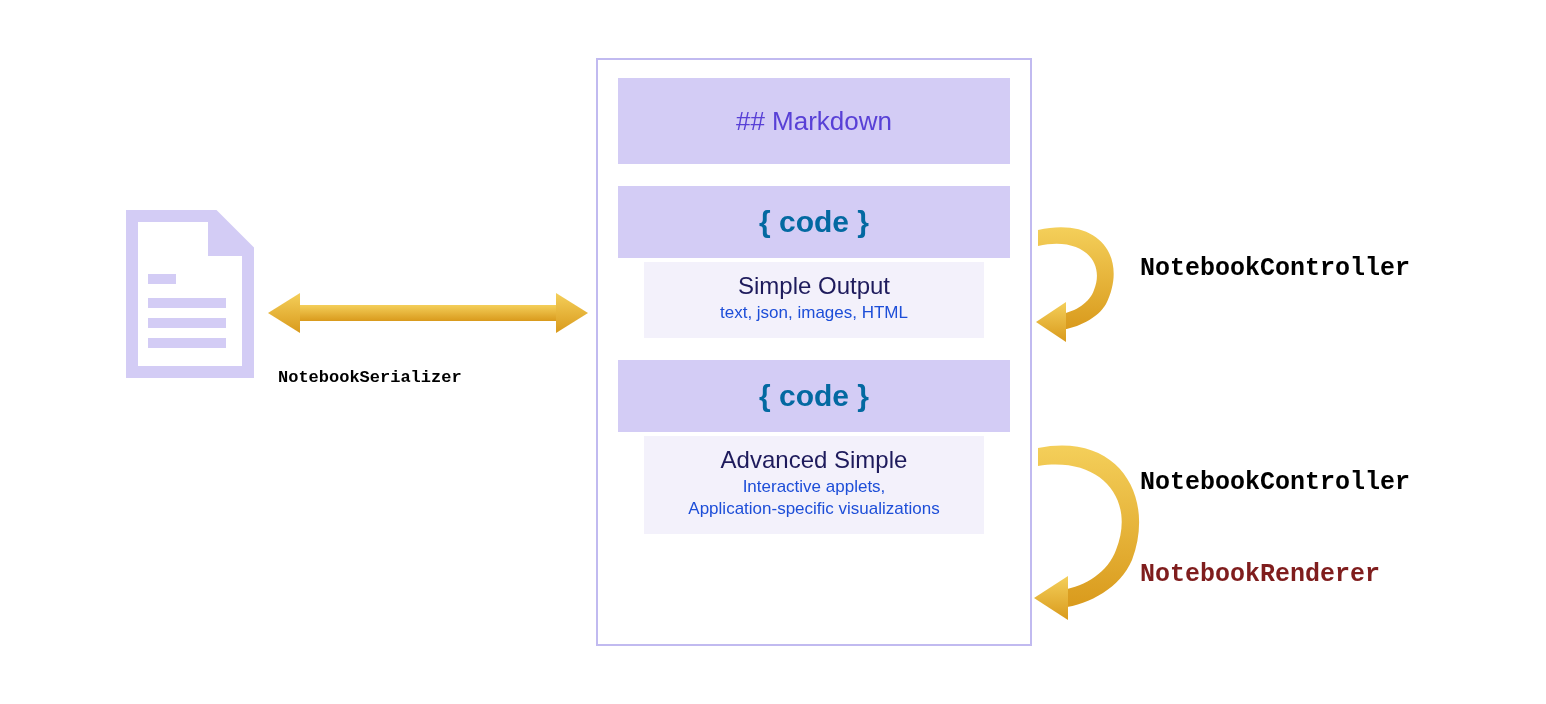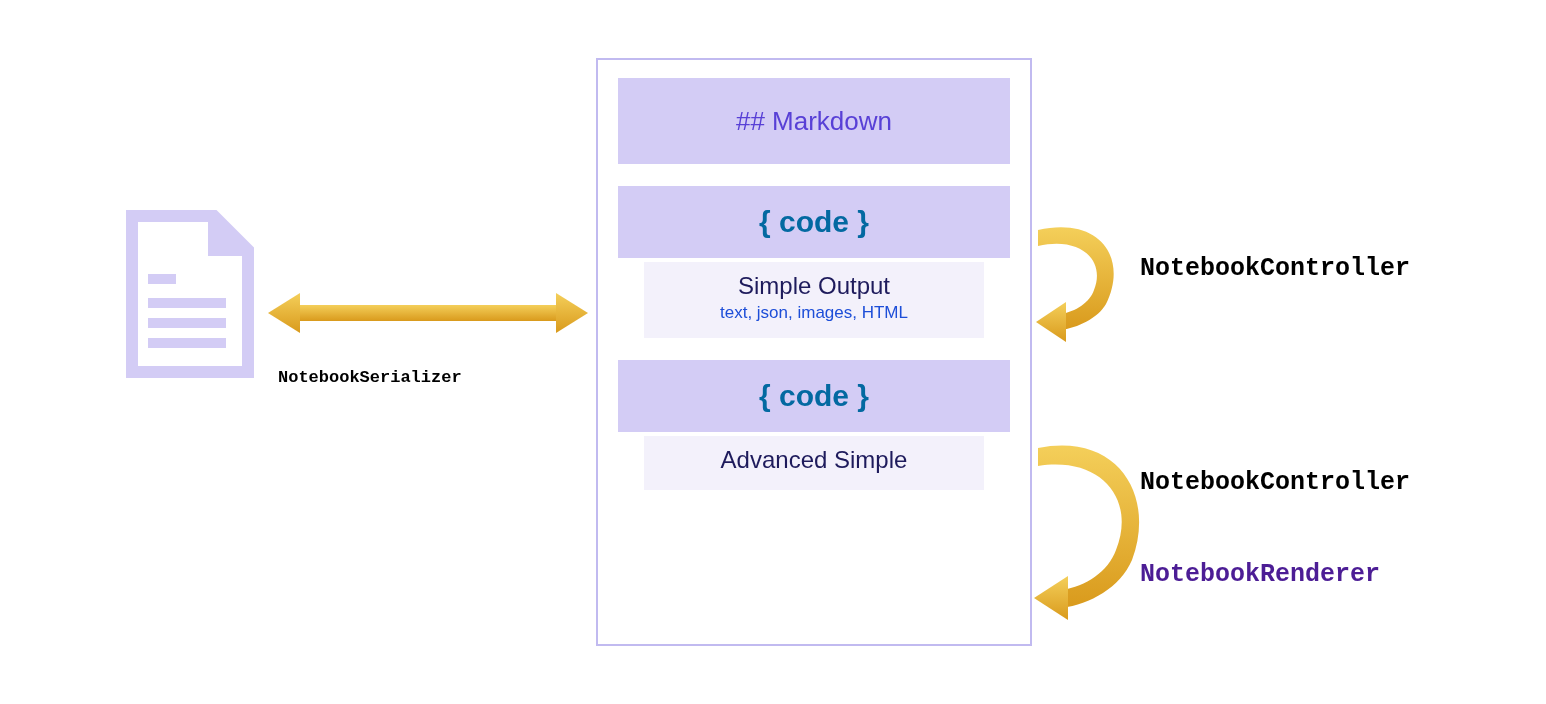--- a/index.html
+++ b/index.html
@@ -112,21 +112,21 @@
     font-size: 25px;
     color: #000000;
   }
   .label-renderer {
     position: absolute;
     left: 1140px;
     top: 560px;
     font-family: "Courier New", Courier, monospace;
     font-weight: bold;
     font-size: 25px;
-    color: #4c1d95;
+    color: #7f1d1d;
   }
 
   
   .arrow { position: absolute; overflow: visible; }
 </style>
 </head>
 <body>
 
 <div class="diagram">
 
@@ -175,20 +175,24 @@
         <div class="out-sub">text, json, images, HTML</div>
       </div>
     </div>
 
     <div class="cell-group">
       <div class="cell-code">
         <span>{ code }</span>
       </div>
       <div class="cell-output">
         <div class="out-title">Advanced Simple</div>
+        <div class="out-sub">
+          <span>Interactive applets,</span><br>
+          <span>Application-specific visualizations</span>
+        </div>
       </div>
     </div>
   </div>
 
   <svg class="arrow" style="left:1032px; top:212px;" width="110" height="140" viewBox="0 0 110 140">
     <defs>
       <linearGradient id="gold2" x1="0" y1="0" x2="0" y2="1">
         <stop offset="0%" stop-color="#f4cf5a"></stop>
         <stop offset="100%" stop-color="#d99a1c"></stop>
       </linearGradient>

